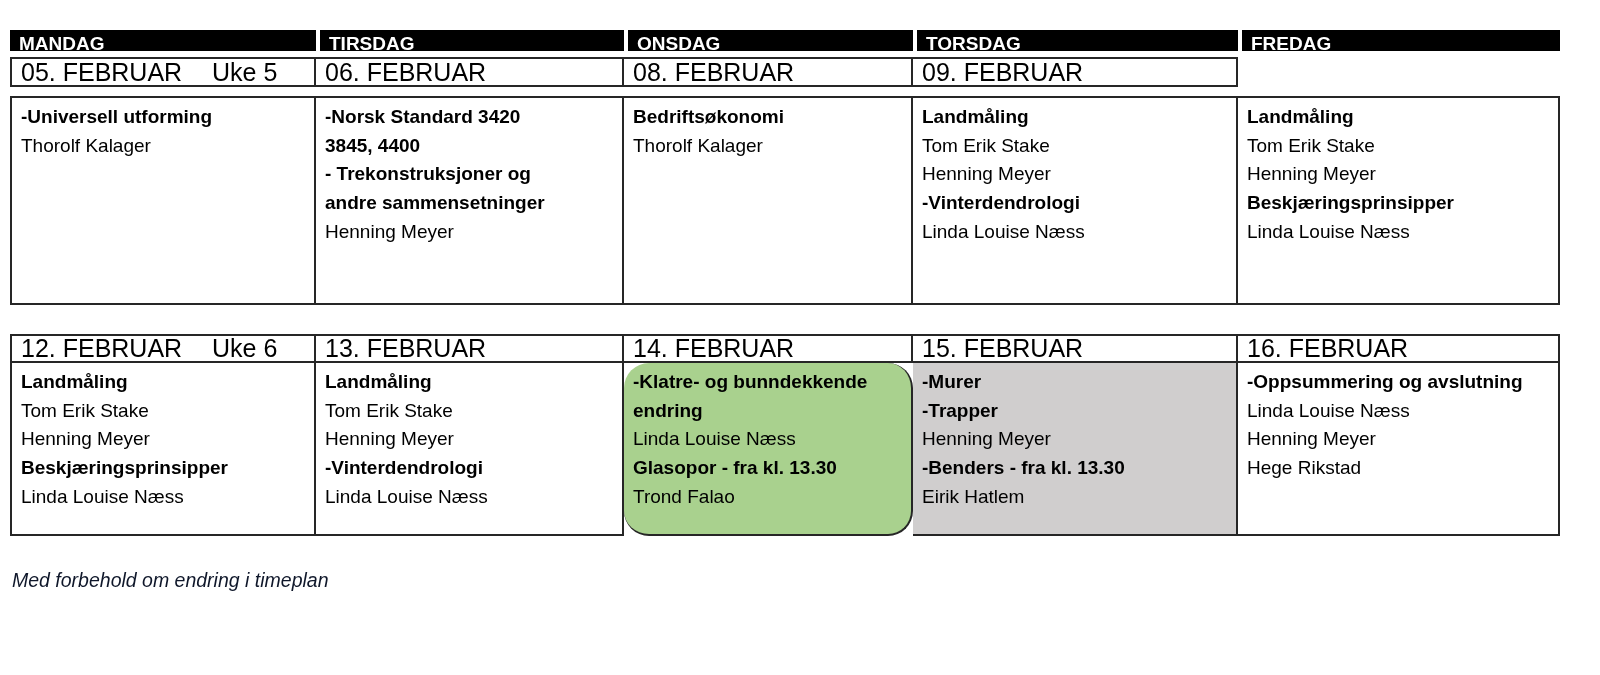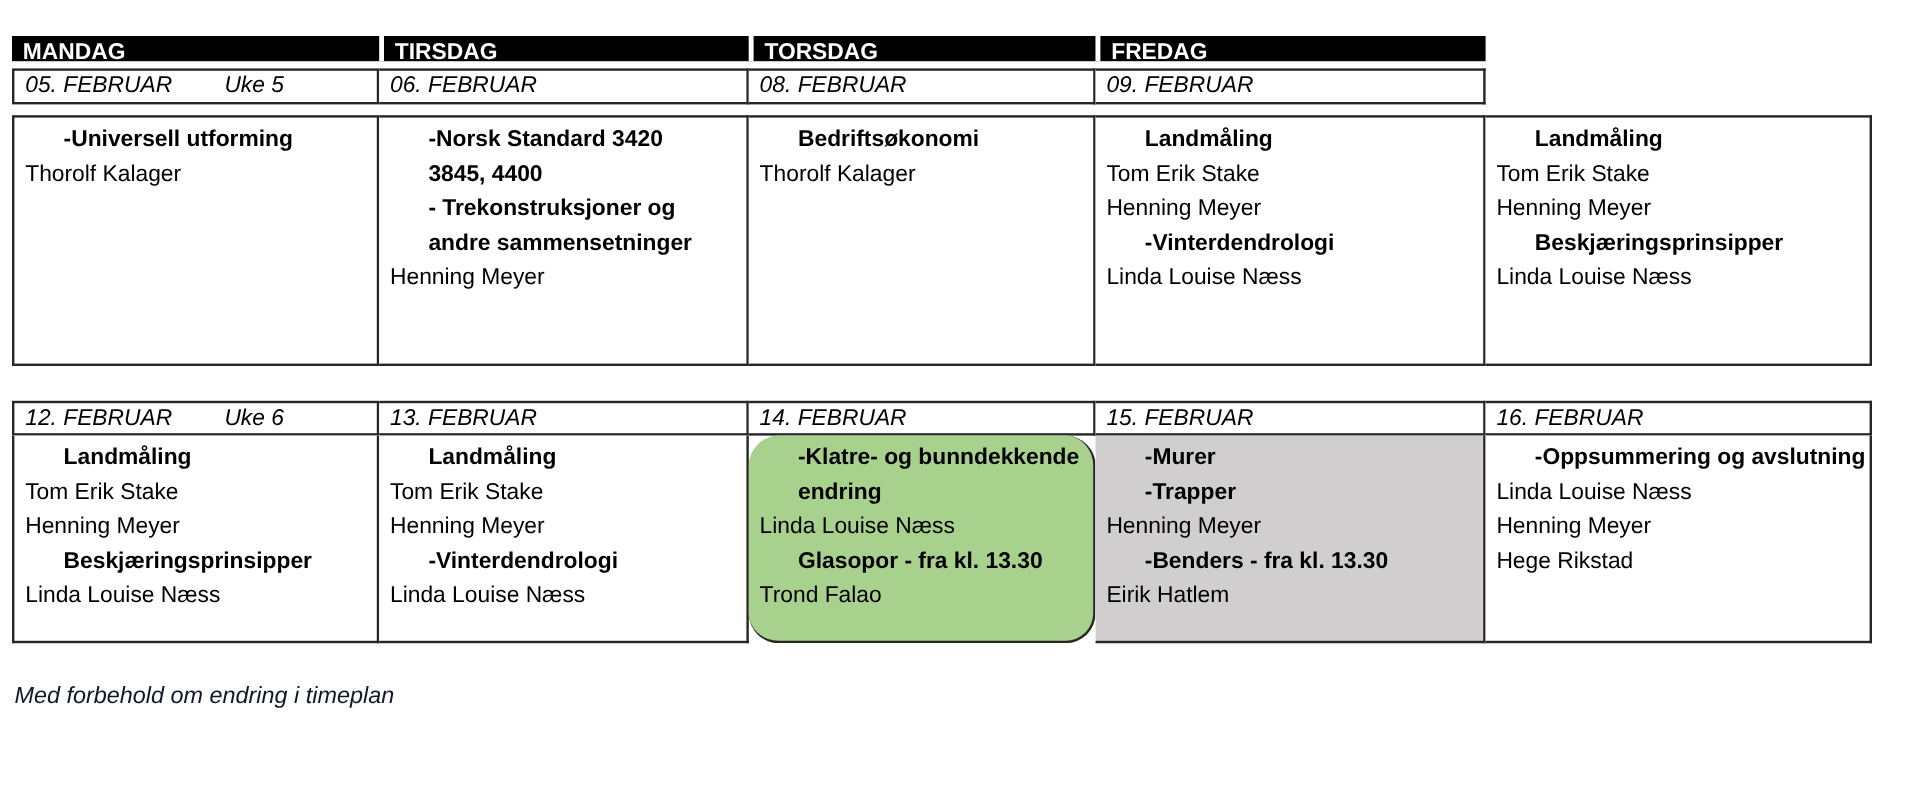--- a/index.html
+++ b/index.html
@@ -30,51 +30,51 @@
     box-sizing:border-box;
     border:2px solid #262626;
     border-left:0;
     background:#fff;
     overflow:hidden;
   }
   .brow .cell:first-child { border-left:2px solid #262626; }
   .date-row .cell {
     height:30px;
     display:flex; align-items:center;
-    font-size:19px;
+    font-size:25px;
     padding-left:9px;
     position:relative;
     white-space:nowrap;
-    font-style:italic;
   }
   .date-row.h29 .cell { height:29px; }
-  .week-label { position:absolute; left:175px; top:0; height:100%; display:flex; align-items:center; }
+  .week-label { position:absolute; left:200px; top:0; height:100%; display:flex; align-items:center; }
   .content-row .cell {
     padding:5px 8px 0 9px;
     font-size:19px;
     line-height:28.7px;
   }
   .content-row.no-top .cell { border-top:0; }
   .line { white-space:nowrap; }
-  .line.bold { font-weight:bold;margin-left:32px; }
+  .line.bold { font-weight:bold; }
   .cell.bg-green { background:var(--green);border-radius:25px; }
   .cell.bg-gray  { background:var(--gray); }
   .footer {
     position:absolute; left:12px; top:569px;
     font-size:19.5px; font-style:italic; color:#0f172a;
     white-space:nowrap;
   }
 </style>
 </head>
 <body>
 
 <div class="page" style="--green: #a9d18e; --gray: #d0cece;">
   <div class="row day-row tbl" id="day-row" style="top:30px">
       <div class="cell">MANDAG</div>
       <div class="cell">TIRSDAG</div>
+      <div class="cell">ONSDAG</div>
       <div class="cell">TORSDAG</div>
       <div class="cell">FREDAG</div>
     </div>
 
   <div class="row brow date-row tbl" id="dates-w1" style="top:57px">
       <div class="cell">
         <div>05. FEBRUAR</div>
         <div class="week-label">Uke 5</div>
       </div>
       <div class="cell">

